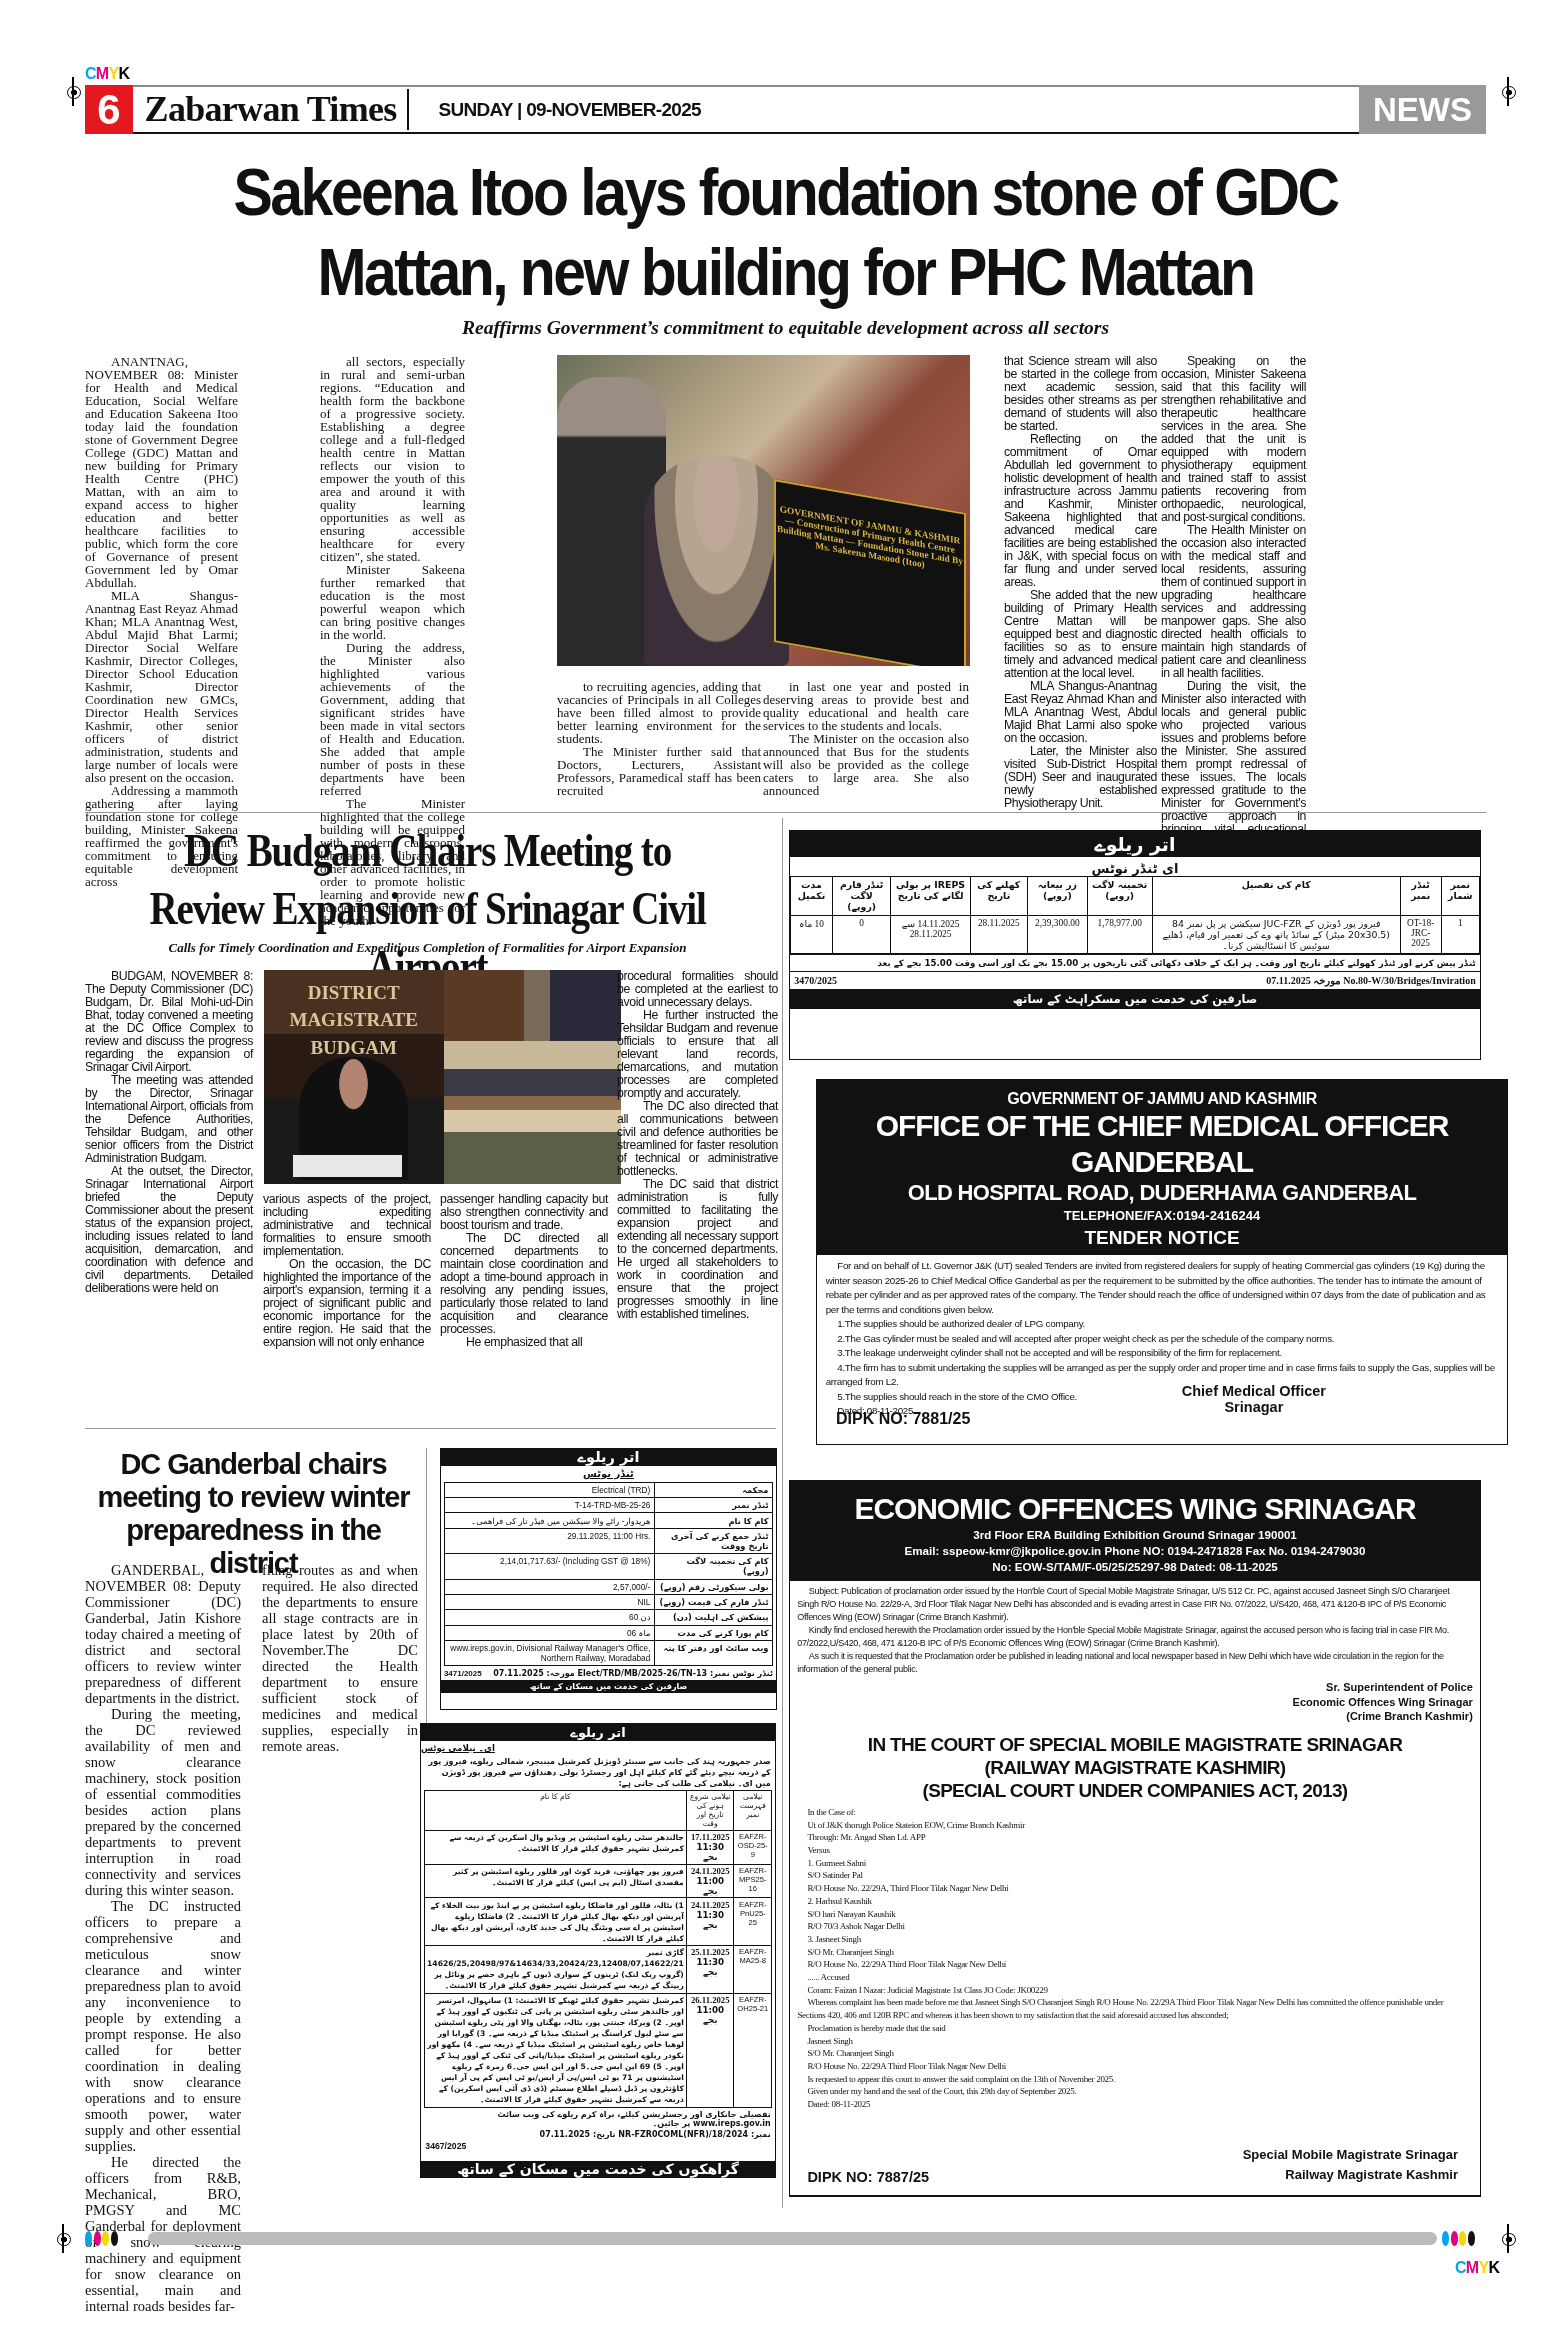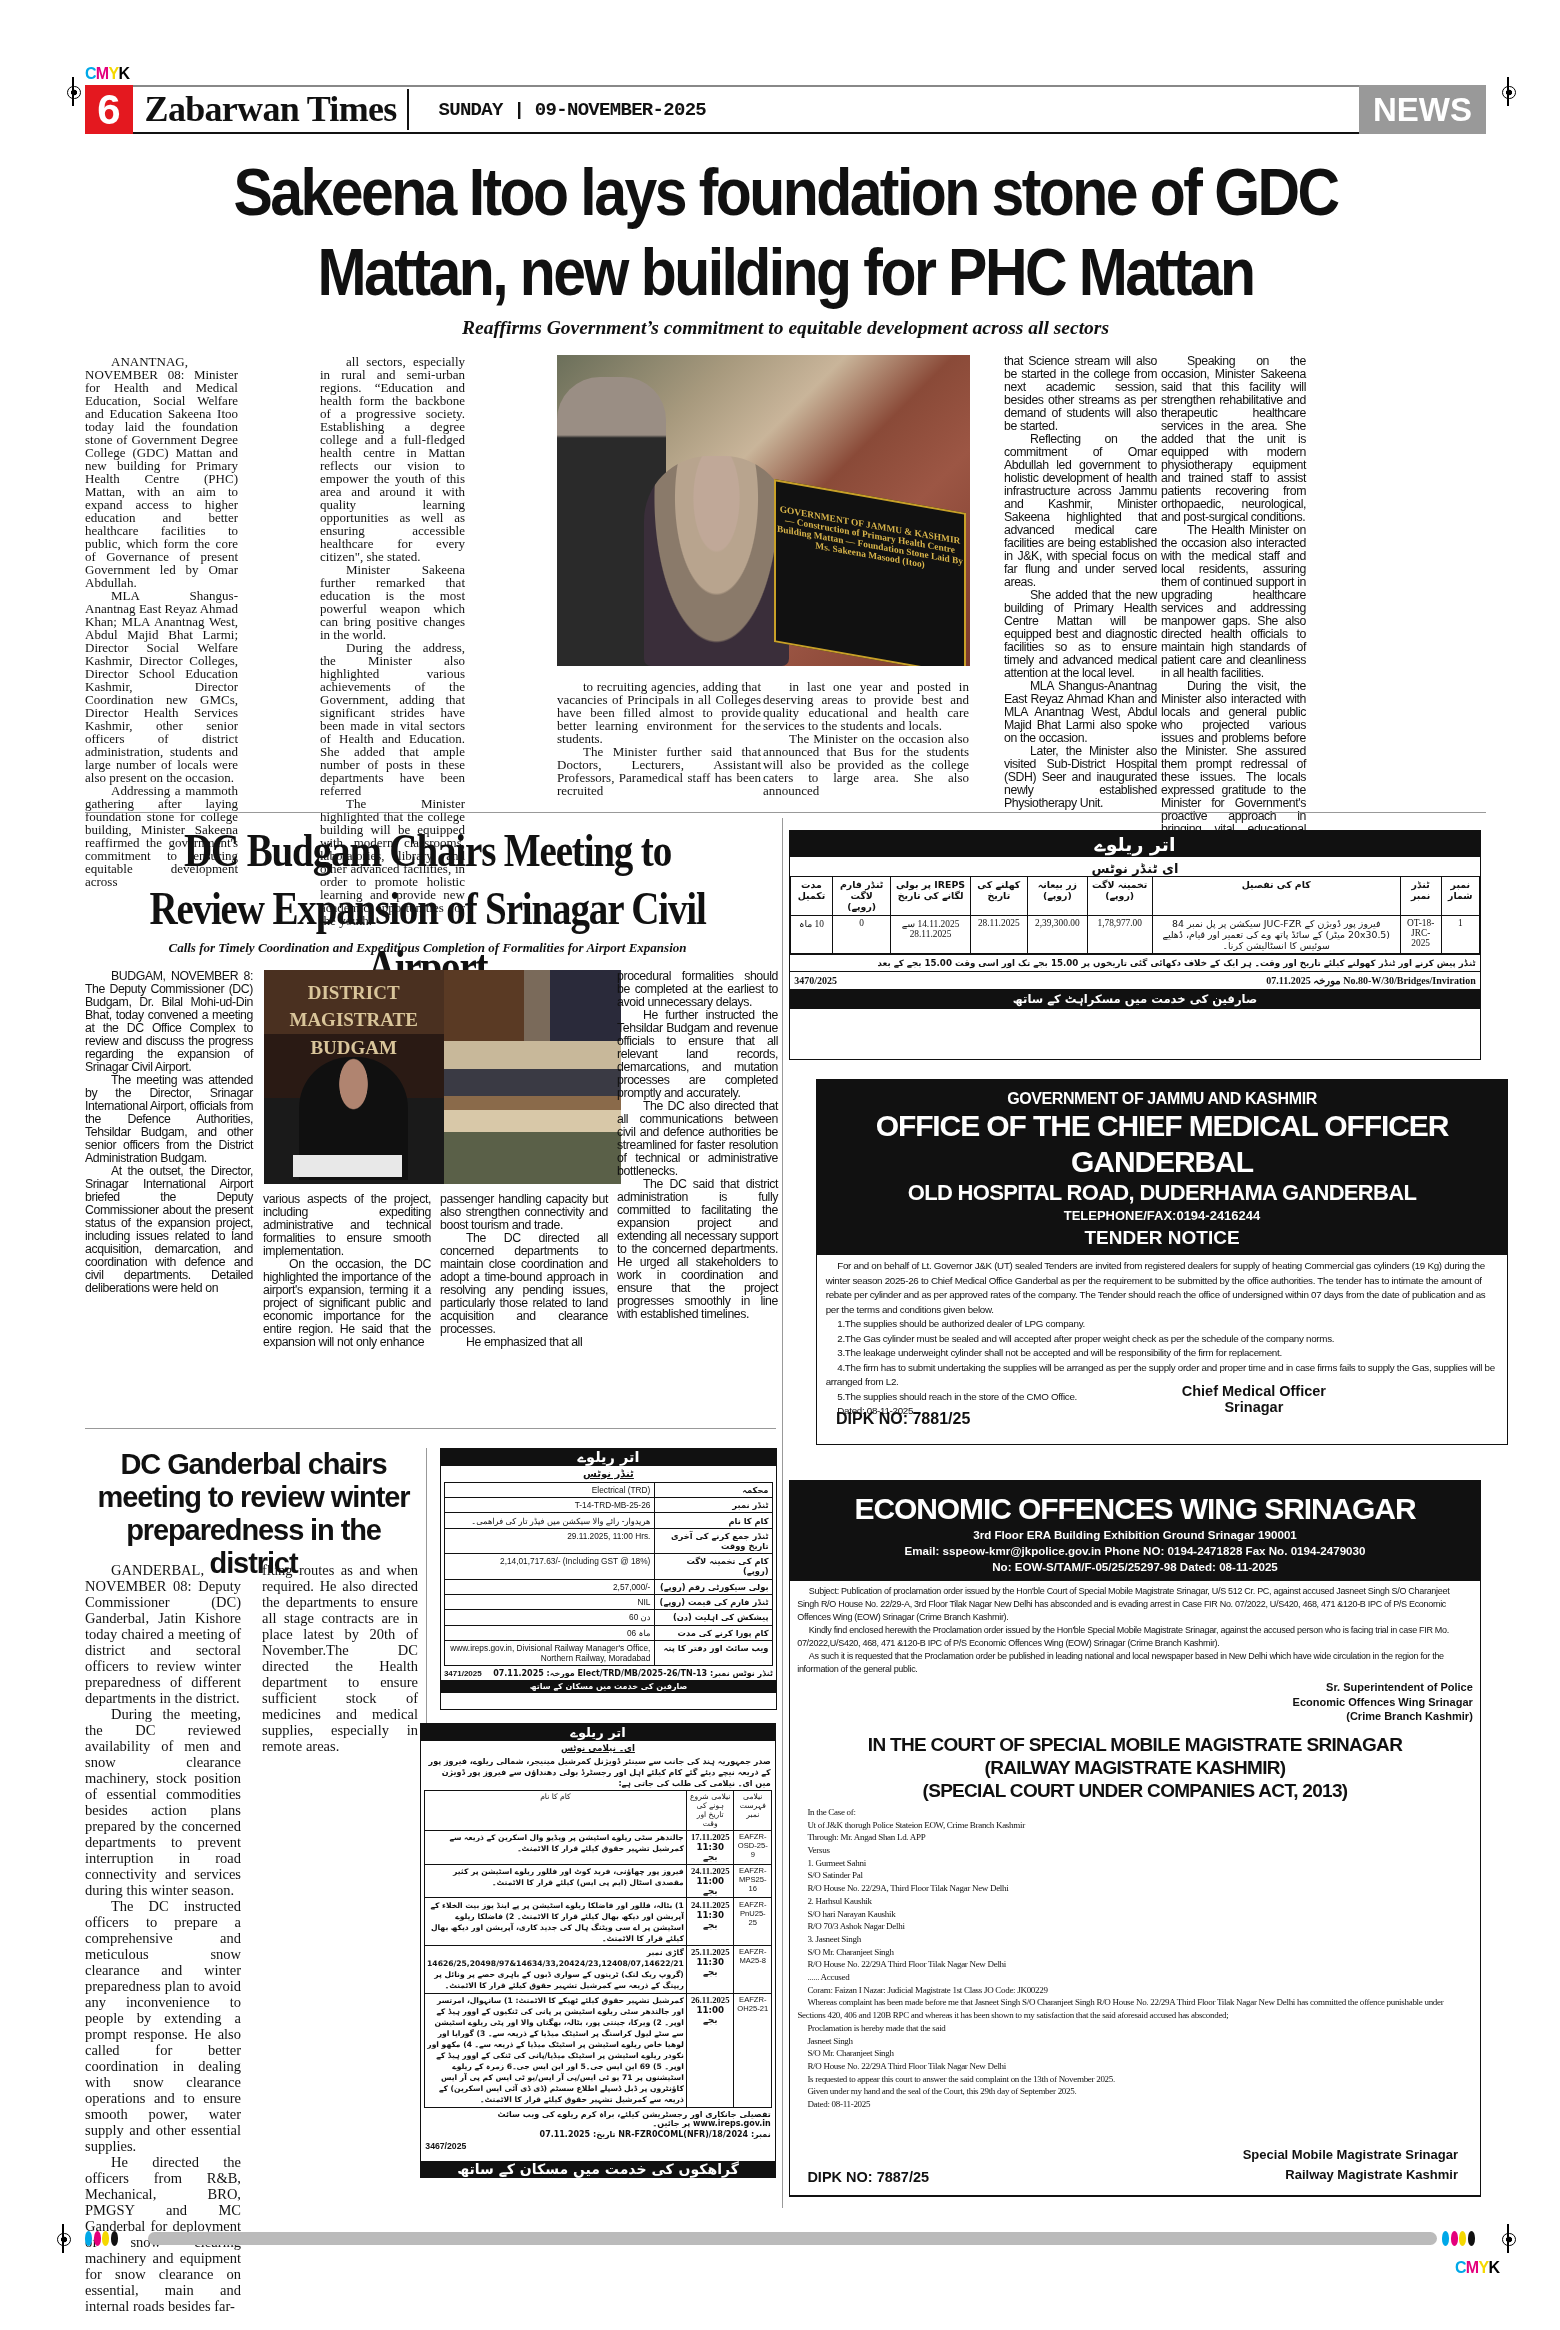--- a/index.html
+++ b/index.html
@@ -10,21 +10,21 @@
   .cmyk-mark { font-family: "Liberation Sans", sans-serif; font-weight: bold; font-size: 16px; letter-spacing: -0.7px; }
   .cmyk-mark .c { color: #00a8e8; } .cmyk-mark .m { color: #e4007c; } .cmyk-mark .y { color: #f5d800; } .cmyk-mark .k { color: #000; }
   .reg-mark { width: 16px; height: 29px; }
   .reg-mark::before { content: ""; position: absolute; left: 7.2px; top: 0; width: 1.4px; height: 29px; background: #000; }
   .reg-mark::after { content: ""; position: absolute; left: 2.2px; top: 8.7px; width: 11.6px; height: 11.6px; border-radius: 50%; border: 1.4px solid #000; background: radial-gradient(#000 35%, transparent 40%); }
 
   
   .masthead { left: 85px; top: 85px; width: 1401px; height: 49px; border-top: 2.2px solid #888; border-bottom: 2.2px solid #111; display: flex; align-items: center; }
   .page-num { width: 48px; height: 49px; background: #e4181f; color: #fff; font-family: "Liberation Sans", sans-serif; font-weight: bold; font-size: 42px; display: flex; align-items: center; justify-content: center; }
   .paper-name { font-family: "Liberation Serif", serif; font-size: 36px; font-weight: bold; padding: 0 10px 0 11.6px; border-right: 2.2px solid #111; height: 41px; line-height: 41px; letter-spacing: -0.7px; }
-  .pub-date { font-family: Liberation Mono, monospace; font-weight: bold; font-size: 19px; padding-left: 30px; letter-spacing: -0.7px; }
+  .pub-date { font-family: Liberation Sans, sans-serif; font-weight: bold; font-size: 19px; padding-left: 30px; letter-spacing: -0.7px; }
   .section-tag { margin-left: auto; width: 127px; height: 49px; background: #999; color: #fff; font-family: "Liberation Sans", sans-serif; font-weight: bold; font-size: 33px; display: flex; align-items: center; justify-content: center; }
 
   .headline-main { left: 85px; top: 152px; width: 1401px; text-align: center; font-family: "Liberation Sans", sans-serif; font-weight: 900; font-size: 67px; line-height: 80px; letter-spacing: -2.9px; transform: scaleX(0.88); transform-origin: center top; }
   .subhead-main { left: 85px; top: 317px; width: 1401px; text-align: center; font-style: italic; font-weight: bold; font-size: 19.5px; }
 
   .col { position: absolute; font-size: 13px; line-height: 13px; text-align: justify; hyphens: auto; }
   .col p { text-indent: 26px; }
   .col.cond { font-family: "Liberation Sans", sans-serif; font-size: 12.3px; line-height: 13px; letter-spacing: -0.4px; }
 
   .photo { position: absolute; overflow: hidden; }
@@ -95,21 +95,21 @@
   .ad4 .head { height: 17.4px; font-size: 14.5px; line-height: 17.4px; }
   .ad4 .sub { text-align: center; font-weight: bold; font-size: 10px; padding: 1.4px 0 2.9px; text-decoration: underline; }
   .ad4 table td { font-family: "Liberation Sans", sans-serif; font-size: 8.3px; padding: 2.2px 3.6px; }
   .ad4 table td.k { width: 36%; text-align: right; font-weight: bold; direction: rtl; font-family: "DejaVu Sans", sans-serif; }
   .ad4 table td.v { text-align: right; }
   .ad4 .foot { display: flex; justify-content: space-between; font-family: "Liberation Sans", sans-serif; font-weight: bold; font-size: 8px; padding: 2.2px 2.9px; }
   .ad4 .tagline { height: 13px; font-size: 8px; line-height: 13px; }
 
   .ad5 { left: 420px; top: 1723px; width: 356px; height: 455px; }
   .ad5 .head { height: 17.4px; font-size: 13px; line-height: 17.4px; }
-  .ad5 .sub { text-align: center; font-weight: bold; font-size: 8.7px; padding: 1.4px 0; text-decoration: underline; }
+  .ad5 .sub { text-align: left; font-weight: bold; font-size: 8.7px; padding: 1.4px 0; text-decoration: underline; }
   .ad5 .desc { font-size: 8px; line-height: 11px; font-weight: bold; padding: 1.4px 4.3px; }
   .ad5 table td { font-size: 7.6px; padding: 1.4px 2.2px; }
   .ad5 table td.code { font-family: "Liberation Sans", sans-serif; width: 17%; }
   .ad5 table td.date { font-weight: bold; width: 18%; font-family: "Liberation Serif", serif; font-size: 8.7px; }
   .ad5 table td.work { text-align: right; direction: rtl; font-family: "DejaVu Sans", sans-serif; font-weight: bold; line-height: 11px; }
   .ad5 .foot { font-size: 8px; font-weight: bold; padding: 2.2px 4.3px; }
   .ad5 .num { font-family: "Liberation Sans", sans-serif; font-weight: bold; font-size: 8.7px; padding: 0 4.3px; }
   .ad5 .tagline { height: 16px; font-size: 14px; line-height: 17.4px; position: absolute; left: 0; right: 0; bottom: 0; }
 
   

